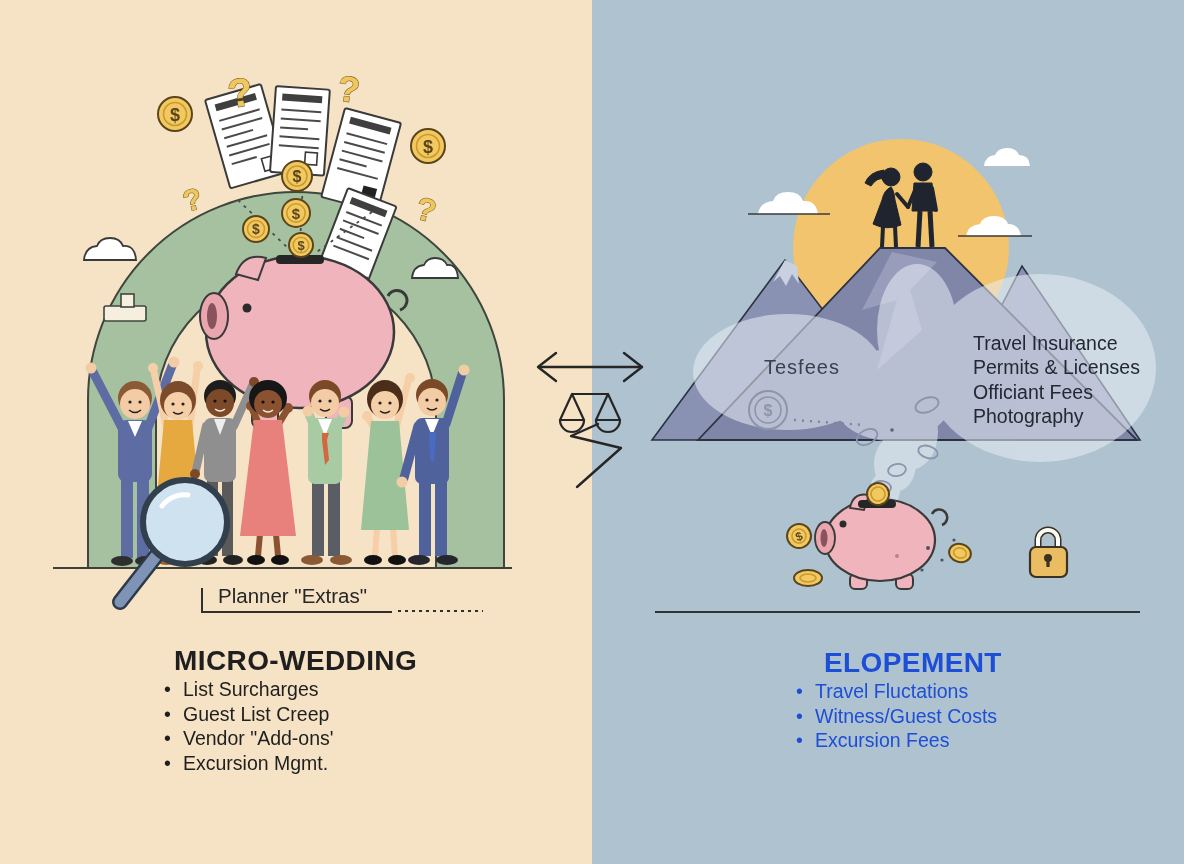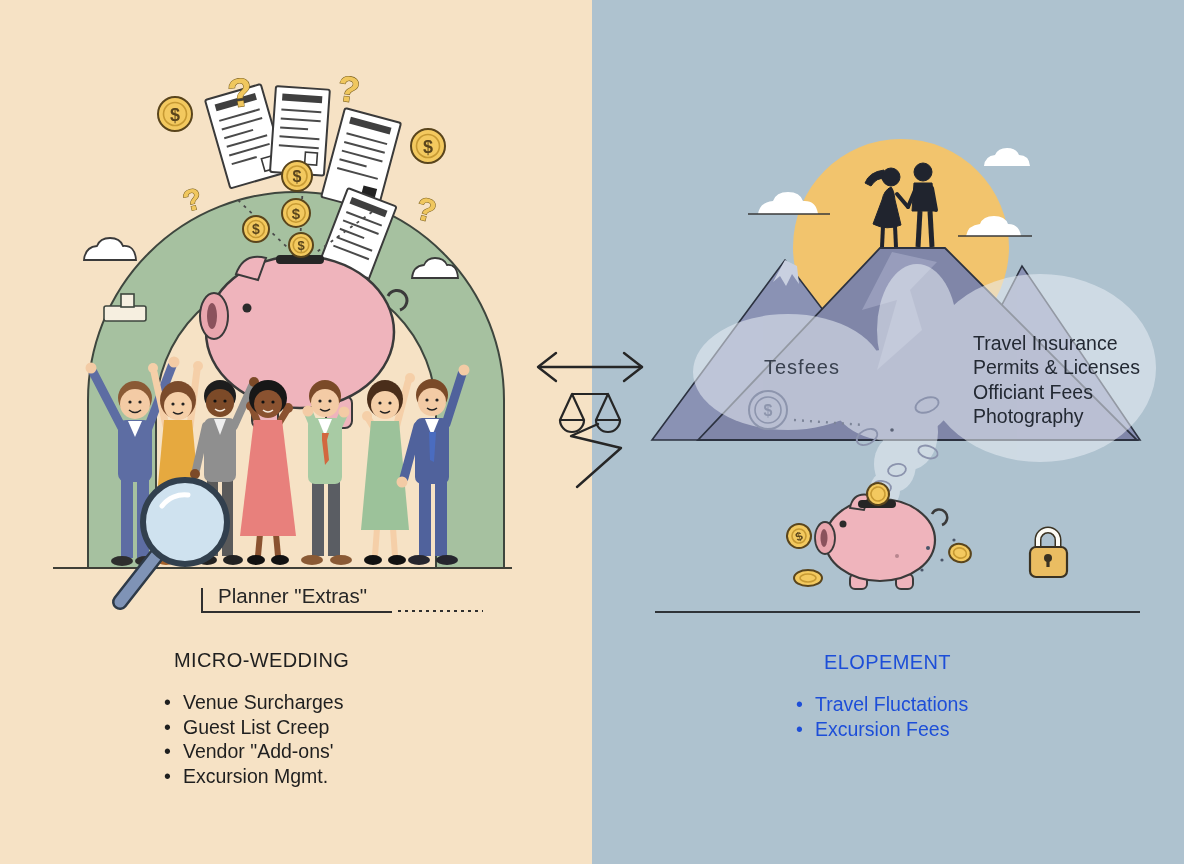--- a/index.html
+++ b/index.html
@@ -6,21 +6,21 @@
   body{width:1184px;height:864px;overflow:hidden;font-family:"Liberation Sans","DejaVu Sans",sans-serif;}
   .canvas{position:relative;width:1184px;height:864px;background:#f6e2c5;}
   .half{position:absolute;top:0;height:864px;}
   .half.left{left:0;width:592px;background:#f6e2c5;}
   .half.right{left:592px;width:592px;background:#aec2cf;}
   svg{position:absolute;display:block;}
   .scene-left{left:0;top:0;}
   .scene-right{left:592px;top:0;}
   .scene-center{left:520px;top:330px;}
   .panel-text{position:absolute;color:#1f1f1f;z-index:5;}
-  .panel-text h1{font-size:20px;font-weight:400;letter-spacing:.4px;margin:0 0 13px 0;line-height:33px;}
+  .panel-text h1{font-size:28px;font-weight:700;letter-spacing:.4px;margin:0 0 0 0;line-height:33px;}
   .panel-text.lp{left:164px;top:644px;}
   .panel-text.lp h1{margin-left:10px;}
   .panel-text.rp{left:796px;top:646px;color:#1d4ed8;}
   .panel-text.rp h1{margin-left:28px;}
   .panel-text ul{list-style:none;margin:0;padding:0;}
   .panel-text li{font-size:19.5px;line-height:24.7px;white-space:nowrap;}
   .blt{display:inline-block;width:19px;}
   .caption{position:absolute;left:218px;top:584px;font-size:20.5px;color:#262626;z-index:5;}
   text{font-family:"Liberation Sans","DejaVu Sans",sans-serif;}
   .coin-f{fill:#f3c95f;stroke:#5a451c;stroke-width:2;}
@@ -418,27 +418,28 @@
     </g>
 
     <line x1="63" y1="612" x2="548" y2="612" stroke="#2f3338" stroke-width="2"></line>
   </svg>
 
   <div class="caption">Planner "Extras"</div>
 
   <div class="panel-text lp">
     <h1>MICRO-WEDDING</h1>
     <ul>
-      <li><span class="blt">•</span><span>Venue Surcharges</span></li>
+      <li><span class="blt">•</span><span>List Surcharges</span></li>
       <li><span class="blt">•</span><span>Guest List Creep</span></li>
       <li><span class="blt">•</span><span>Vendor "Add-ons'</span></li>
       <li><span class="blt">•</span><span>Excursion Mgmt.</span></li>
     </ul>
   </div>
 
   <div class="panel-text rp">
     <h1>ELOPEMENT</h1>
     <ul>
       <li><span class="blt">•</span><span>Travel Fluctations</span></li>
+      <li><span class="blt">•</span><span>Witness/Guest Costs</span></li>
       <li><span class="blt">•</span><span>Excursion Fees</span></li>
     </ul>
   </div>
 </div>
 
 </body></html>

